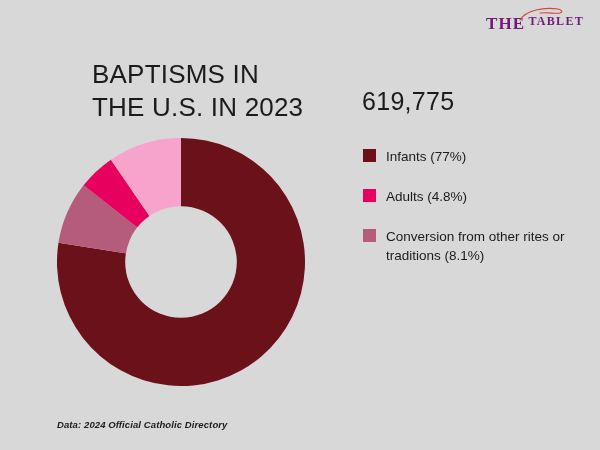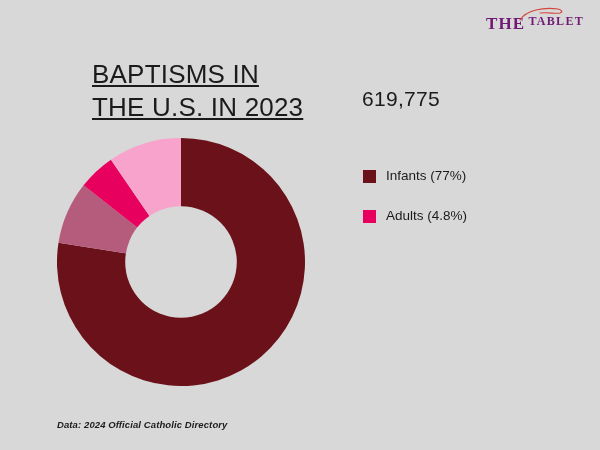--- a/index.html
+++ b/index.html
@@ -53,55 +53,54 @@
     position: absolute;
     left: 92px;
     top: 58px;
     width: 330px;
     font-size: 26px;
     line-height: 1.28;
     font-weight: 300;
     color: #1b1b1b;
     letter-spacing: 0.2px;
   }
-  #title .tline { display: block; text-decoration: underline; }
+  #title .tline { display: block; }
 
   
   #donut-wrap {
     position: absolute;
     left: 57px;
     top: 138px;
     width: 248px;
     height: 248px;
   }
   #donut-svg { display: block; width: 248px; height: 248px; }
 
   
   #total-value {
     position: absolute;
     left: 362px;
     top: 87px;
-    font-size: 21px;
+    font-size: 25px;
     font-weight: 400;
     color: #1b1b1b;
     letter-spacing: 0.3px;
   }
 
   
   #legend {
     position: absolute;
     left: 363px;
     top: 147px;
     width: 228px;
   }
   .legend-item {
     display: flex;
-    align-items: center;
+    align-items: flex-start;
     margin-bottom: 21px;
-    margin-top: 19px;
   }
   .legend-swatch {
     width: 13px;
     height: 13px;
     flex: 0 0 13px;
     margin-top: 2px;
     margin-right: 10px;
   }
   .legend-label {
     font-size: 13.5px;
@@ -157,15 +156,19 @@
 
 <div id="legend">
   <div class="legend-item">
     <span class="legend-swatch" style="background: rgb(107, 17, 25);"></span>
     <span class="legend-label">Infants (77%)</span>
   </div>
   <div class="legend-item">
     <span class="legend-swatch" style="background: rgb(232, 0, 95);"></span>
     <span class="legend-label">Adults (4.8%)</span>
   </div>
+  <div class="legend-item">
+    <span class="legend-swatch" style="background: rgb(181, 91, 124);"></span>
+    <span class="legend-label">Conversion from other rites or traditions (8.1%)</span>
+  </div>
 </div>
 
 <div id="footer-note">Data:  2024 Official Catholic Directory</div>
 
 </body></html>

